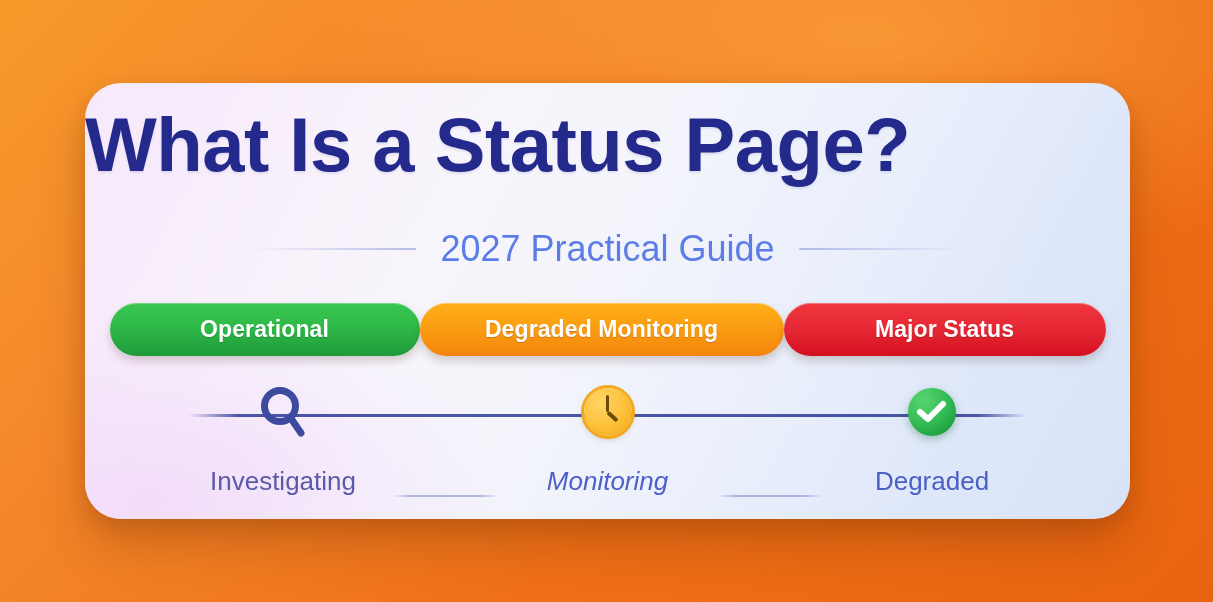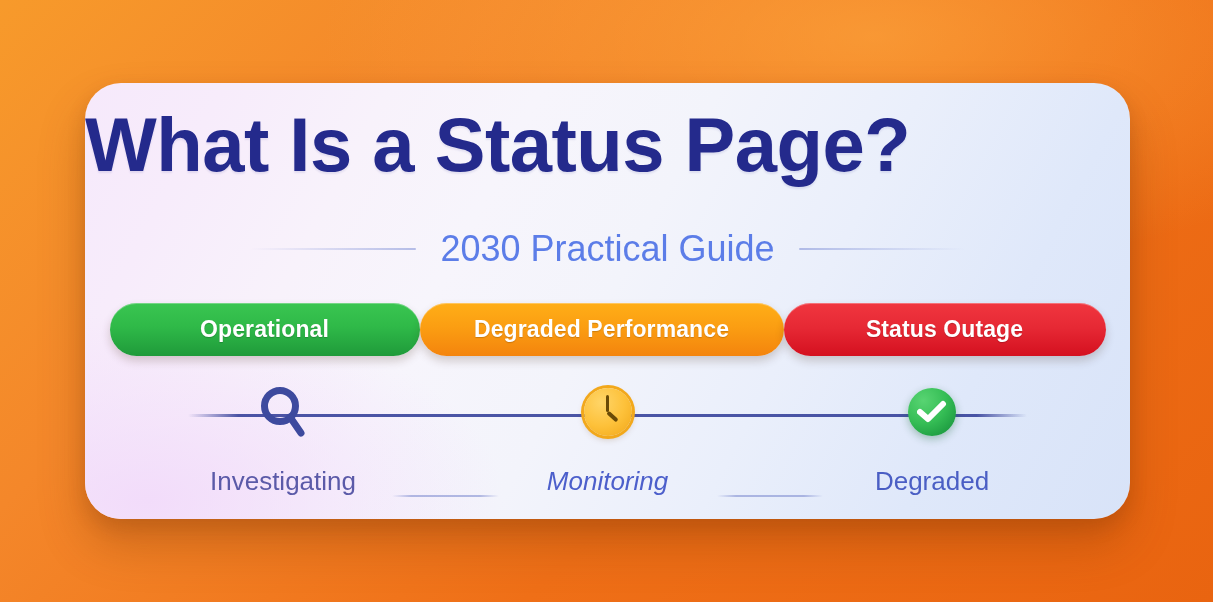--- a/index.html
+++ b/index.html
@@ -279,33 +279,33 @@
 
 <div class="stage">
 
   <div class="card">
     <div class="card-inner">
 
       <div class="title">What Is a Status Page?</div>
 
       <div class="subtitle-row">
         <div class="sub-rule left"></div>
-        <div class="subtitle">2030 Practical Guide</div>
+        <div class="subtitle">2027 Practical Guide</div>
         <div class="sub-rule right"></div>
       </div>
 
       <div class="pills">
         <div class="pill operational">
           <span>Operational</span>
         </div>
         <div class="pill degraded">
-          <span>Degraded Performance</span>
+          <span>Degraded Monitoring</span>
         </div>
         <div class="pill outage">
-          <span>Status Outage</span>
+          <span>Major Status</span>
         </div>
       </div>
 
       <div class="timeline">
 
         <div class="track"></div>
 
         <div class="nodes">
 
           <div class="node">

